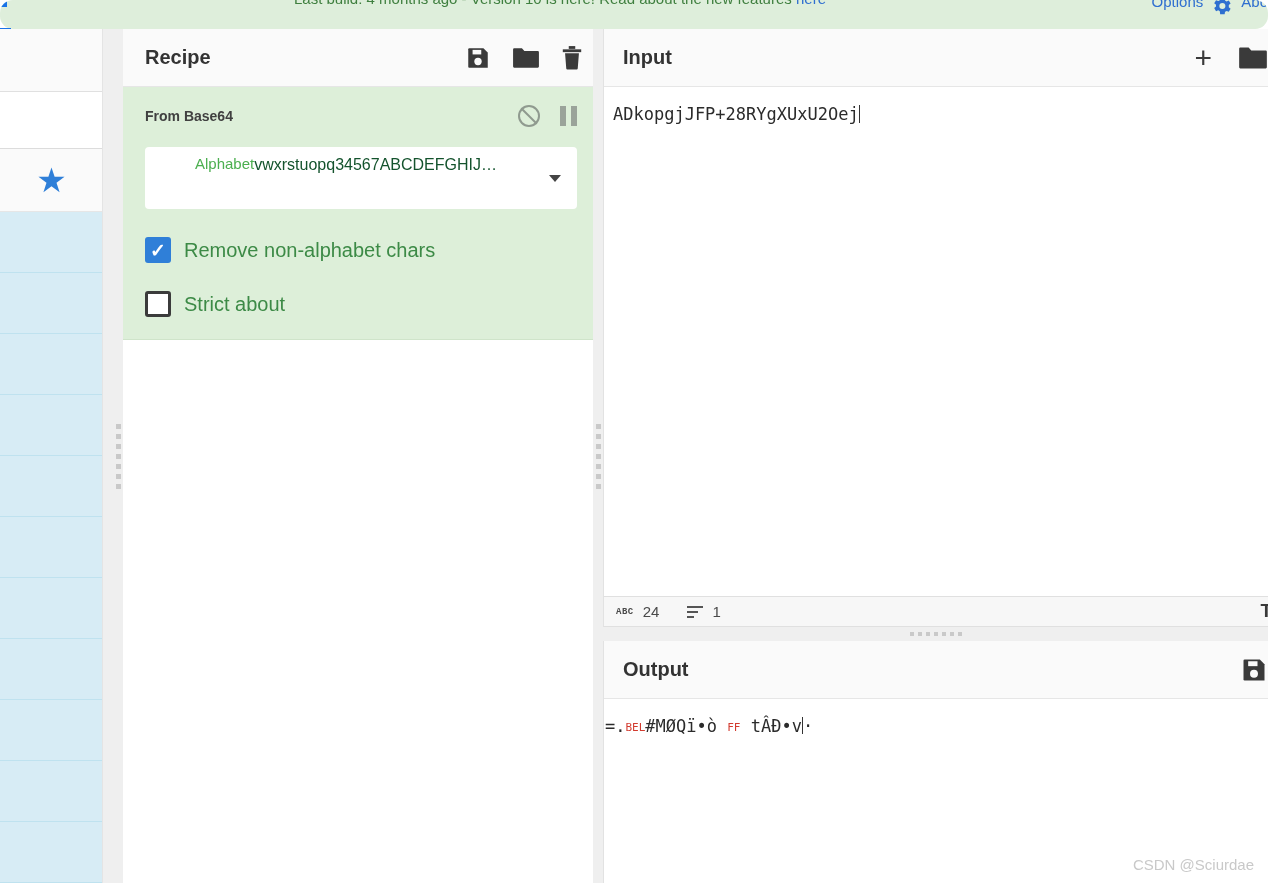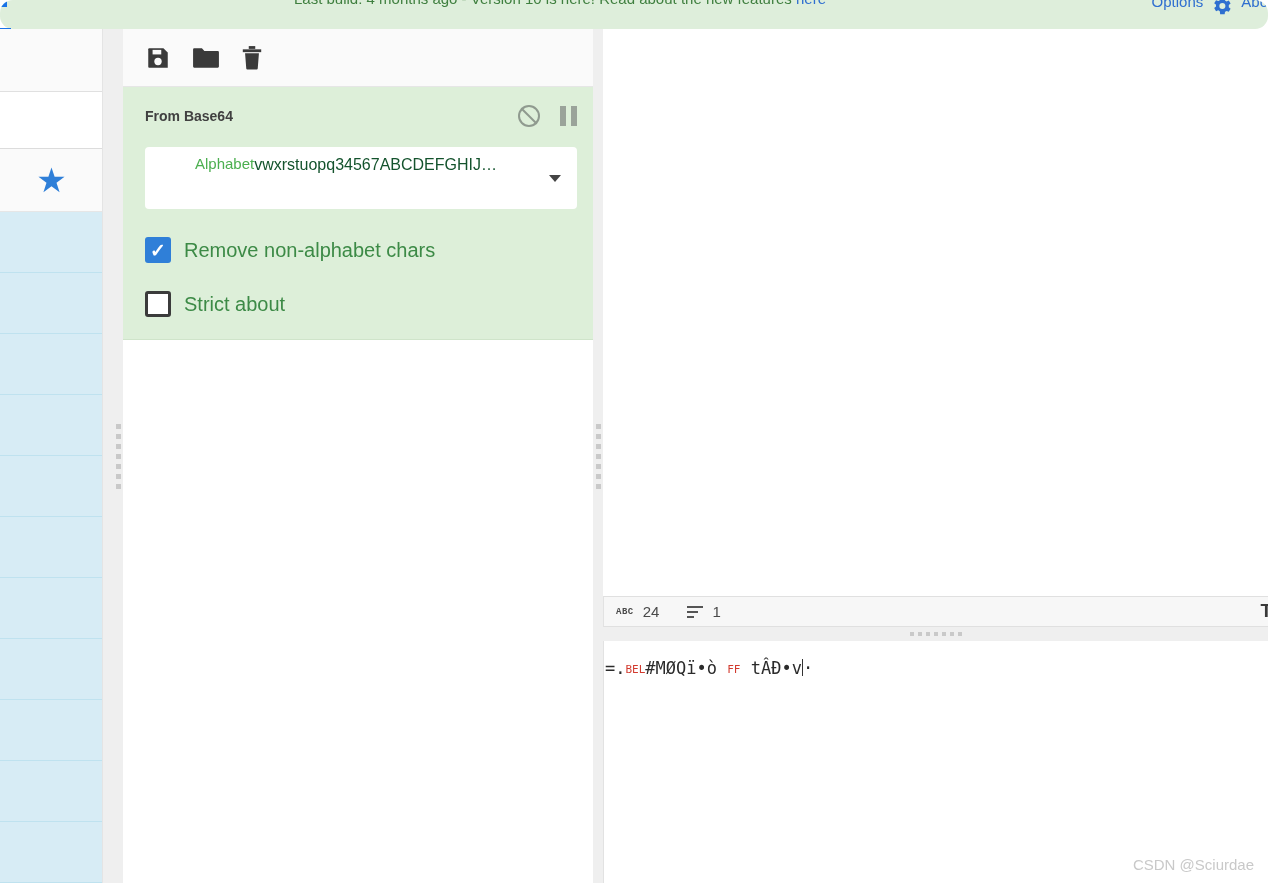--- a/index.html
+++ b/index.html
@@ -314,20 +314,21 @@
         <i></i>
         <i></i>
         <i></i>
         <i></i>
         <i></i>
     </span>
   </div>
 
   <div class="recipe-pane">
     <div class="pane-title-bar">
+      <span class="pane-title">Recipe</span>
       <span class="title-icons">
         <span class="ticon">
           <svg width="26" height="26" viewBox="0 0 24 24" aria-hidden="true">
             <path fill="#3a3a3a" d="M4 3h13l4 4v14a0 0 0 0 1 0 0H4a1 1 0 0 1-1-1V4a1 1 0 0 1 1-1Z"></path>
             <rect x="7" y="4.5" width="8" height="4.2" fill="#fafafa"></rect>
             <circle cx="12" cy="15.2" r="3.4" fill="#fafafa"></circle>
           </svg>
         </span>
         <span class="ticon">
           <svg width="28" height="26" viewBox="0 0 26 22" aria-hidden="true">
@@ -383,20 +384,34 @@
         <i></i>
         <i></i>
         <i></i>
         <i></i>
         <i></i>
     </span>
   </div>
 
   <div class="io-col">
 
+    <div class="input-pane">
+      <div class="io-title-bar">
+        <span class="io-title">Input</span>
+        <span class="io-icons">
+          <span class="plus-icon">+</span>
+          <span class="ticon">
+            <svg width="30" height="26" viewBox="0 0 26 22" aria-hidden="true">
+              <path fill="#3a3a3a" d="M1 3a1 1 0 0 1 1-1h7.2l2.3 2.6H24a1 1 0 0 1 1 1V19a1 1 0 0 1-1 1H2a1 1 0 0 1-1-1Z"></path>
+            </svg>
+          </span>
+        </span>
+      </div>
+      <div class="input-text"><span>ADkopgjJFP+28RYgXUxU2Oej</span><span class="txt-caret"></span></div>
+    </div>
 
     <div class="io-status">
       <span class="stat-item">
         <span class="abc-glyph">ABC</span>
         <span>24</span>
       </span>
       <span class="stat-item">
         <span class="lines-glyph">
             <i></i>
             <i></i>
@@ -413,18 +428,30 @@
           <i></i>
           <i></i>
           <i></i>
           <i></i>
           <i></i>
           <i></i>
         </span>
     </div>
 
     <div class="output-pane">
+      <div class="io-title-bar">
+        <span class="io-title">Output</span>
+        <span class="io-icons">
+          <span class="ticon">
+            <svg width="28" height="28" viewBox="0 0 24 24" aria-hidden="true">
+              <path fill="#3a3a3a" d="M4 3h13l4 4v14a0 0 0 0 1 0 0H4a1 1 0 0 1-1-1V4a1 1 0 0 1 1-1Z"></path>
+              <rect x="7" y="4.5" width="8" height="4.2" fill="#fafafa"></rect>
+              <circle cx="12" cy="15.2" r="3.4" fill="#fafafa"></circle>
+            </svg>
+          </span>
+        </span>
+      </div>
       <div class="output-text"><span id="out-segments"><span>=.</span><span class="ctrl">BEL</span><span>#MØQï•ò </span><span class="ctrl">FF</span><span> tÂÐ•v</span></span><span class="out-caret"></span><span>·</span></div>
     </div>
   </div>
 
   <div class="watermark">CSDN @Sciurdae</div>
 </div>
 
 </body></html>

